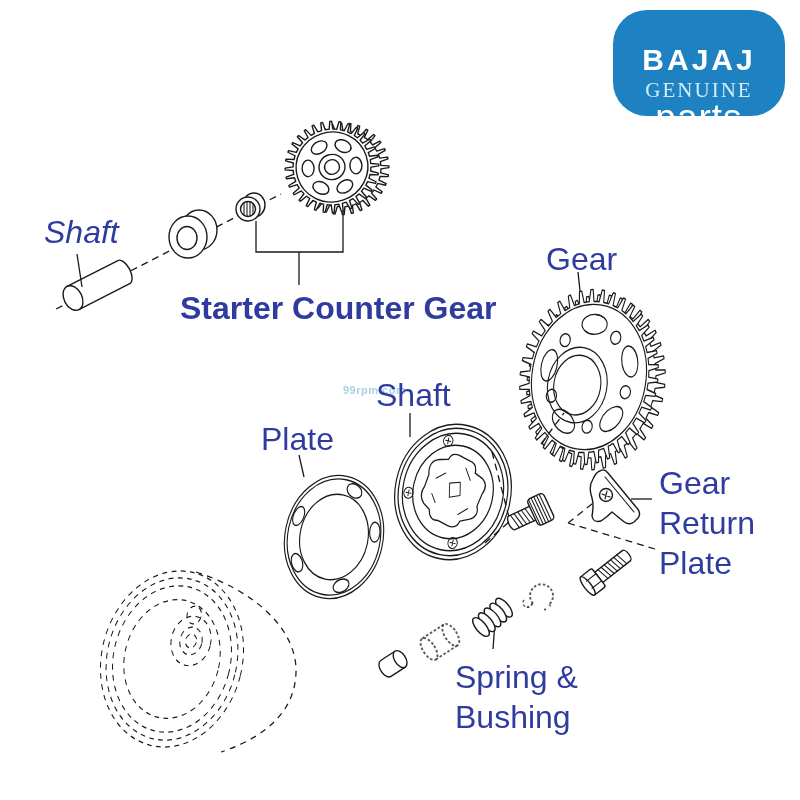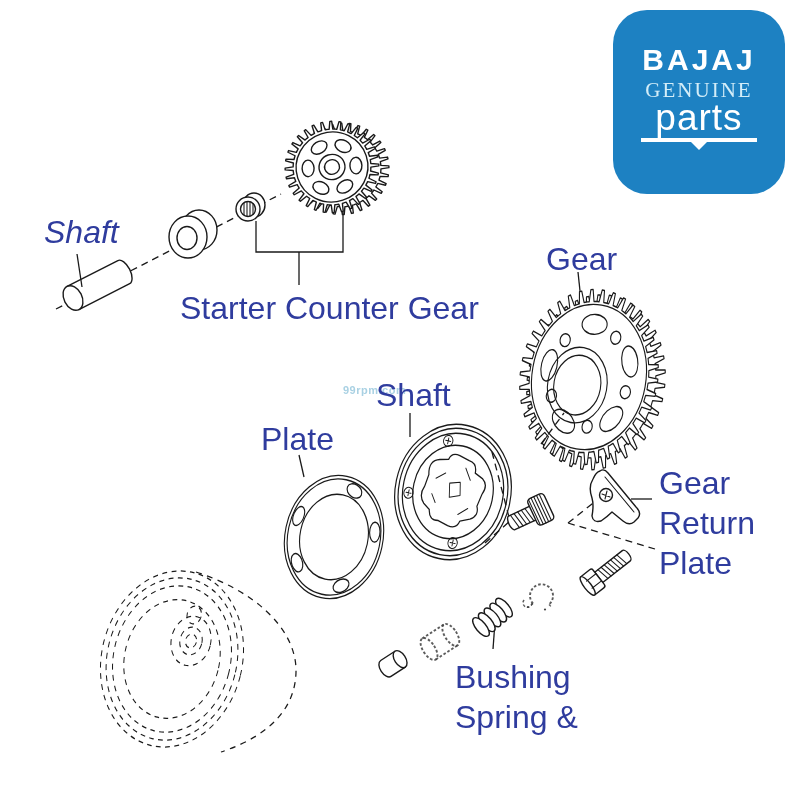--- a/index.html
+++ b/index.html
@@ -10,21 +10,21 @@
   svg .f{fill:#ffffff;stroke:var(--line-color,#1a1a1a);stroke-width:1.4;stroke-linejoin:round;}
   svg .thin{stroke-width:1.05;}
   svg .ld{fill:none;stroke:var(--line-color,#1a1a1a);stroke-width:1.3;}
   svg .d{fill:none;stroke:var(--line-color,#1a1a1a);stroke-width:1.3;stroke-dasharray:7 5;}
   svg .d2{fill:none;stroke:var(--line-color,#1a1a1a);stroke-width:1.25;stroke-dasharray:6 5.5;}
   svg .rough{fill:none;stroke:#3f3f3f;stroke-width:1.9;stroke-dasharray:2.6 2;opacity:.85;}
   .lbl{position:absolute;color:var(--label-color,#2f3c9e);font-size:32px;line-height:40px;white-space:nowrap;}
   .wm{position:absolute;left:343px;top:384px;color:var(--wm-color,#a5cfe2);font-size:11px;font-weight:600;
       letter-spacing:.5px;opacity:.95;}
   
-  .logo{position:absolute;left:613px;top:10px;width:172px;height:184px;background:var(--logo-blue,#1d81c2);
+  .logo{position:absolute;left:613px;top:10px;width:172px;height:106px;background:var(--logo-blue,#1d81c2);
         border-radius:34px;text-align:center;color:var(--logo-text,#fff);}
   .logo-brand{margin-top:35px;font-size:30px;font-weight:bold;letter-spacing:3px;line-height:1;}
   .logo-genuine{margin-top:5px;font-size:21px;font-weight:400;letter-spacing:2px;line-height:1;color:var(--logo-genuine,#d3edf8);font-family:Liberation Serif, serif;}
   .logo-parts{margin-top:-2px;font-size:37px;font-weight:normal;letter-spacing:1px;line-height:1;}
   .logo-underline{width:116px;height:4px;background:var(--logo-text,#fff);margin:2px auto 0;}
   .logo-arrow{width:0;height:0;border-left:8px solid transparent;border-right:8px solid transparent;
               border-top:8px solid var(--logo-text,#fff);margin:0 auto;}
 </style>
 </head>
 <body>
@@ -195,32 +195,32 @@
 
     <g transform="translate(385,669) rotate(-33)">
       <path class="f" d="M 18 -9.5 L 1 -9.5 A 5.5 9.5 0 0 0 1 9.5 L 18 9.5 Z"></path>
       <ellipse class="f" cx="18" rx="5.5" ry="9.5"></ellipse>
     </g>
   </svg>
 
   <div class="wm">99rpm.com</div>
 
   <div class="lbl" style="left:44px;top:212px;font-style:italic;">Shaft</div>
-  <div class="lbl" style="left:180px;top:288px;">Starter Counter Gear</div>
+  <div class="lbl" style="left:180px;top:288px;font-weight:bold;">Starter Counter Gear</div>
   <div class="lbl" style="left:546px;top:239px;">Gear</div>
   <div class="lbl" style="left:376px;top:375px;">Shaft</div>
   <div class="lbl" style="left:261px;top:419px;">Plate</div>
   <div class="lbl" style="left:659px;top:463px;">
     <div>Gear</div>
     <div>Return</div>
     <div>Plate</div>
   </div>
   <div class="lbl" style="left:455px;top:657px;">
+    <div>Spring &amp;</div>
     <div>Bushing</div>
-    <div>Spring &amp;</div>
   </div>
 
   <div class="logo">
     <div class="logo-brand">BAJAJ</div>
     <div class="logo-genuine">GENUINE</div>
     <div class="logo-parts">parts</div>
     <div class="logo-underline"></div>
     <div class="logo-arrow"></div>
   </div>
 

